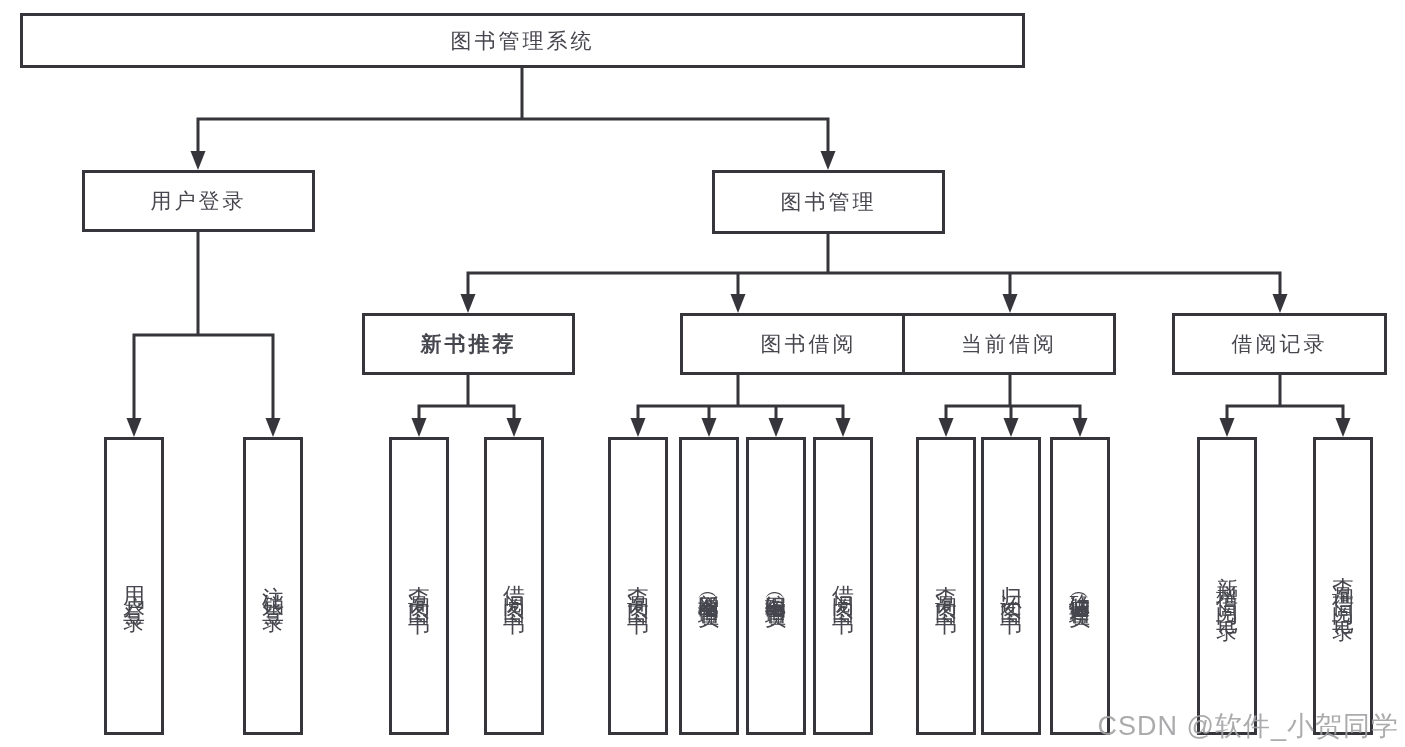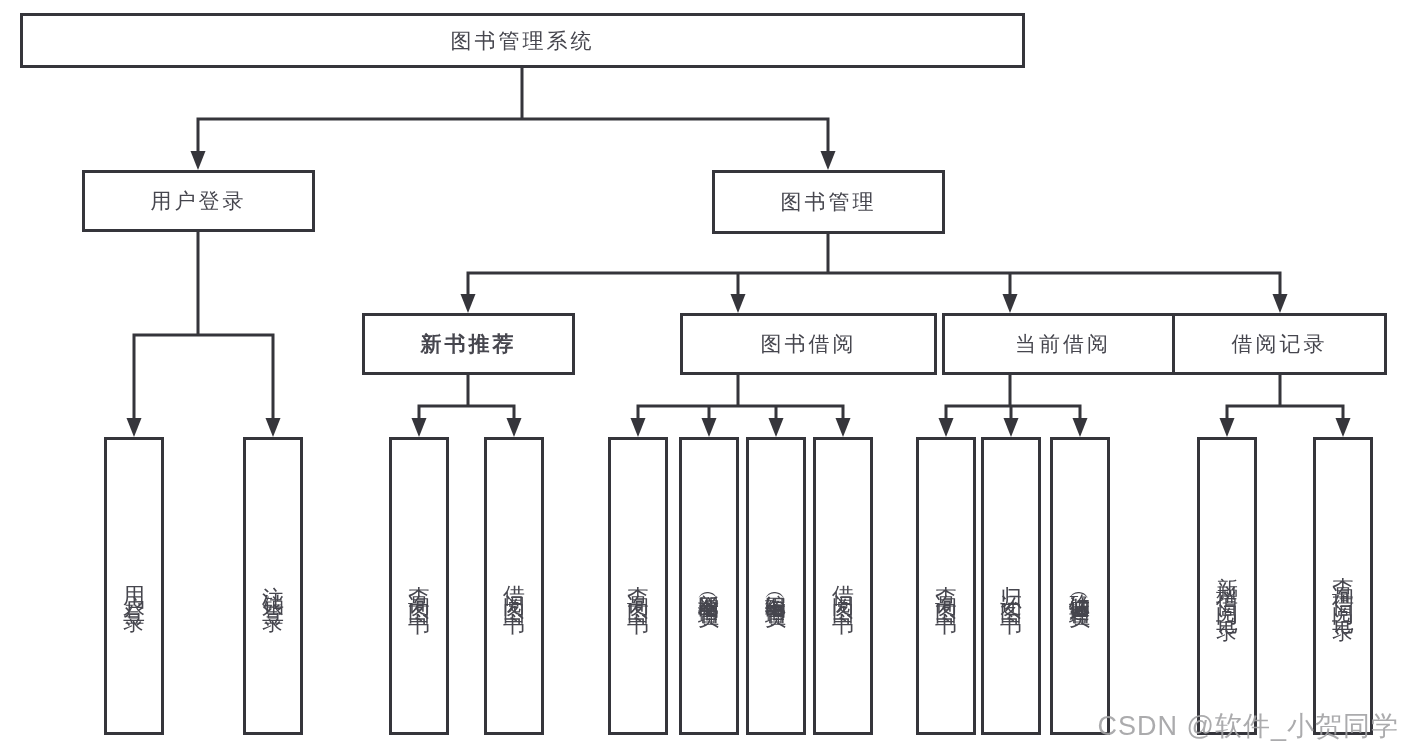--- a/index.html
+++ b/index.html
@@ -36,21 +36,21 @@
     letter-spacing: 3px;
     text-align: center;
     white-space: nowrap;
   }
   .node.root   { left: 20px;  top: 13px;  width: 1005px; height: 55px; }
   .node.l2a    { left: 82px;  top: 170px; width: 233px;  height: 62px; }
   .node.l2b    { left: 712px; top: 170px; width: 233px;  height: 64px; }
   .node.l3     { top: 313px;  height: 62px; }
   .node.l3a    { left: 362px;  width: 213px; font-weight: bold; }
   .node.l3b    { left: 632px;  width: 257px; margin-left: 48px; }
-  .node.l3c    { left: 942px;  width: 242px; }
+  .node.l3c    { left: 902px;  width: 214px; }
   .node.l3d    { left: 1172px; width: 215px; }
   .node.leaf {
     top: 437px;
     width: 60px;
     height: 298px;
     letter-spacing: normal;
   }
   .vtext {
     writing-mode: vertical-rl;
     font-size: 22px;

